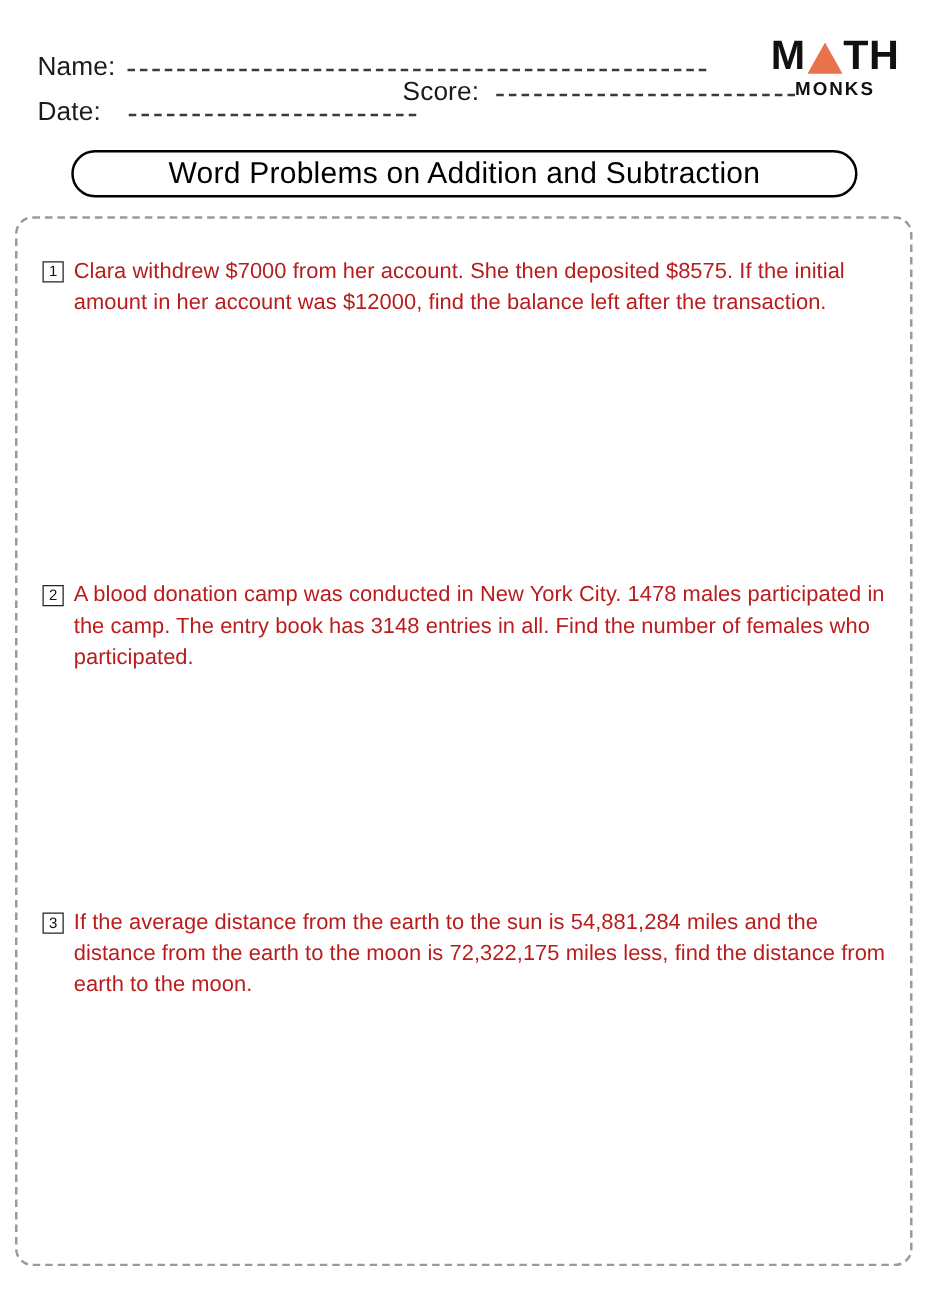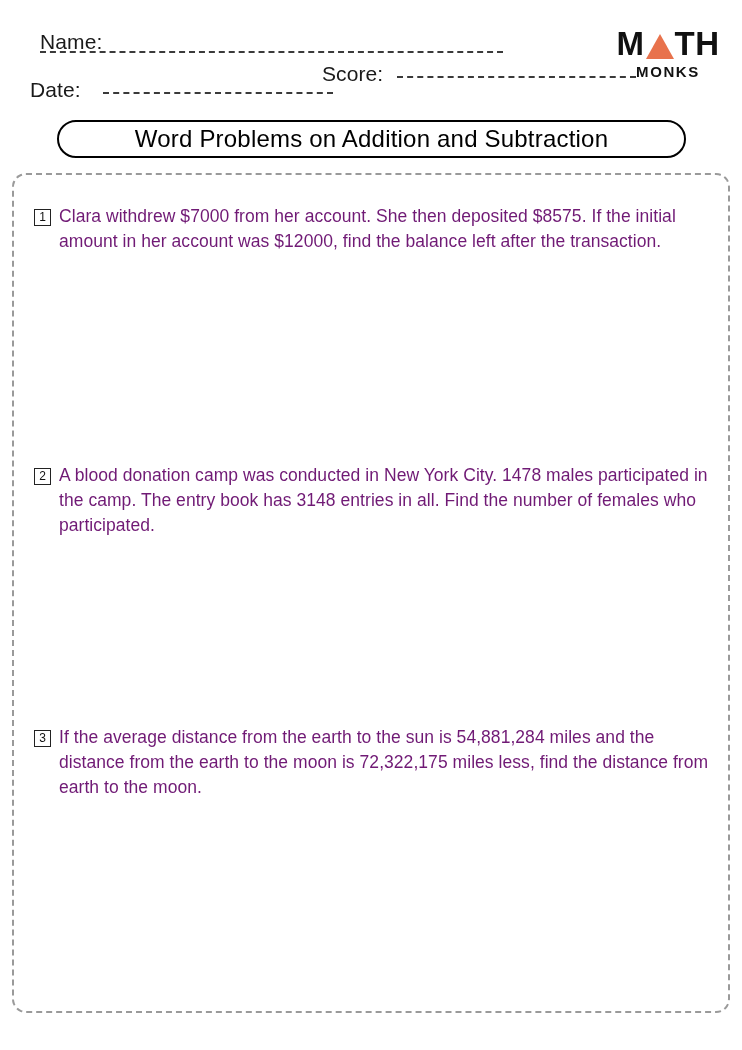--- a/index.html
+++ b/index.html
@@ -36,21 +36,21 @@
     letter-spacing: 0.1px;
     white-space: nowrap;
   }
   .dotline {
     height: 0;
     border-bottom: 2px dashed #3a3a3a;
     position: relative;
     top: -3px;
   }
 
-  #row-name { left: 30px; top: 30px; flex-direction: column; }
+  #row-name { left: 30px; top: 42px; }
   #row-name .dotline { width: 463px; margin-left: 10px; }
 
   #row-date { left: 30px; top: 62px; margin-top: 16px; }
   #row-date .dotline { width: 230px; margin-left: 22px; }
 
   #row-score { left: 322px; top: 62px; }
   #row-score .dotline { width: 239px; margin-left: 14px; }
 
   
   .logo {
@@ -139,21 +139,21 @@
     text-align: center;
     color: #111111;
     margin-top: 5px;
     margin-right: 8px;
     font-family: "Liberation Sans", sans-serif;
   }
   .ptext {
     flex: 1 1 auto;
     font-size: 17.5px;
     line-height: 25px;
-    color: #701a75;
+    color: #b91c1c;
     text-align: left;
     letter-spacing: 0.05px;
   }
   #problem-1 { top: 29px; }
   #problem-2 { top: 288px; }
   #problem-3 { top: 550px; }
 </style>
 </head>
 <body>
 

